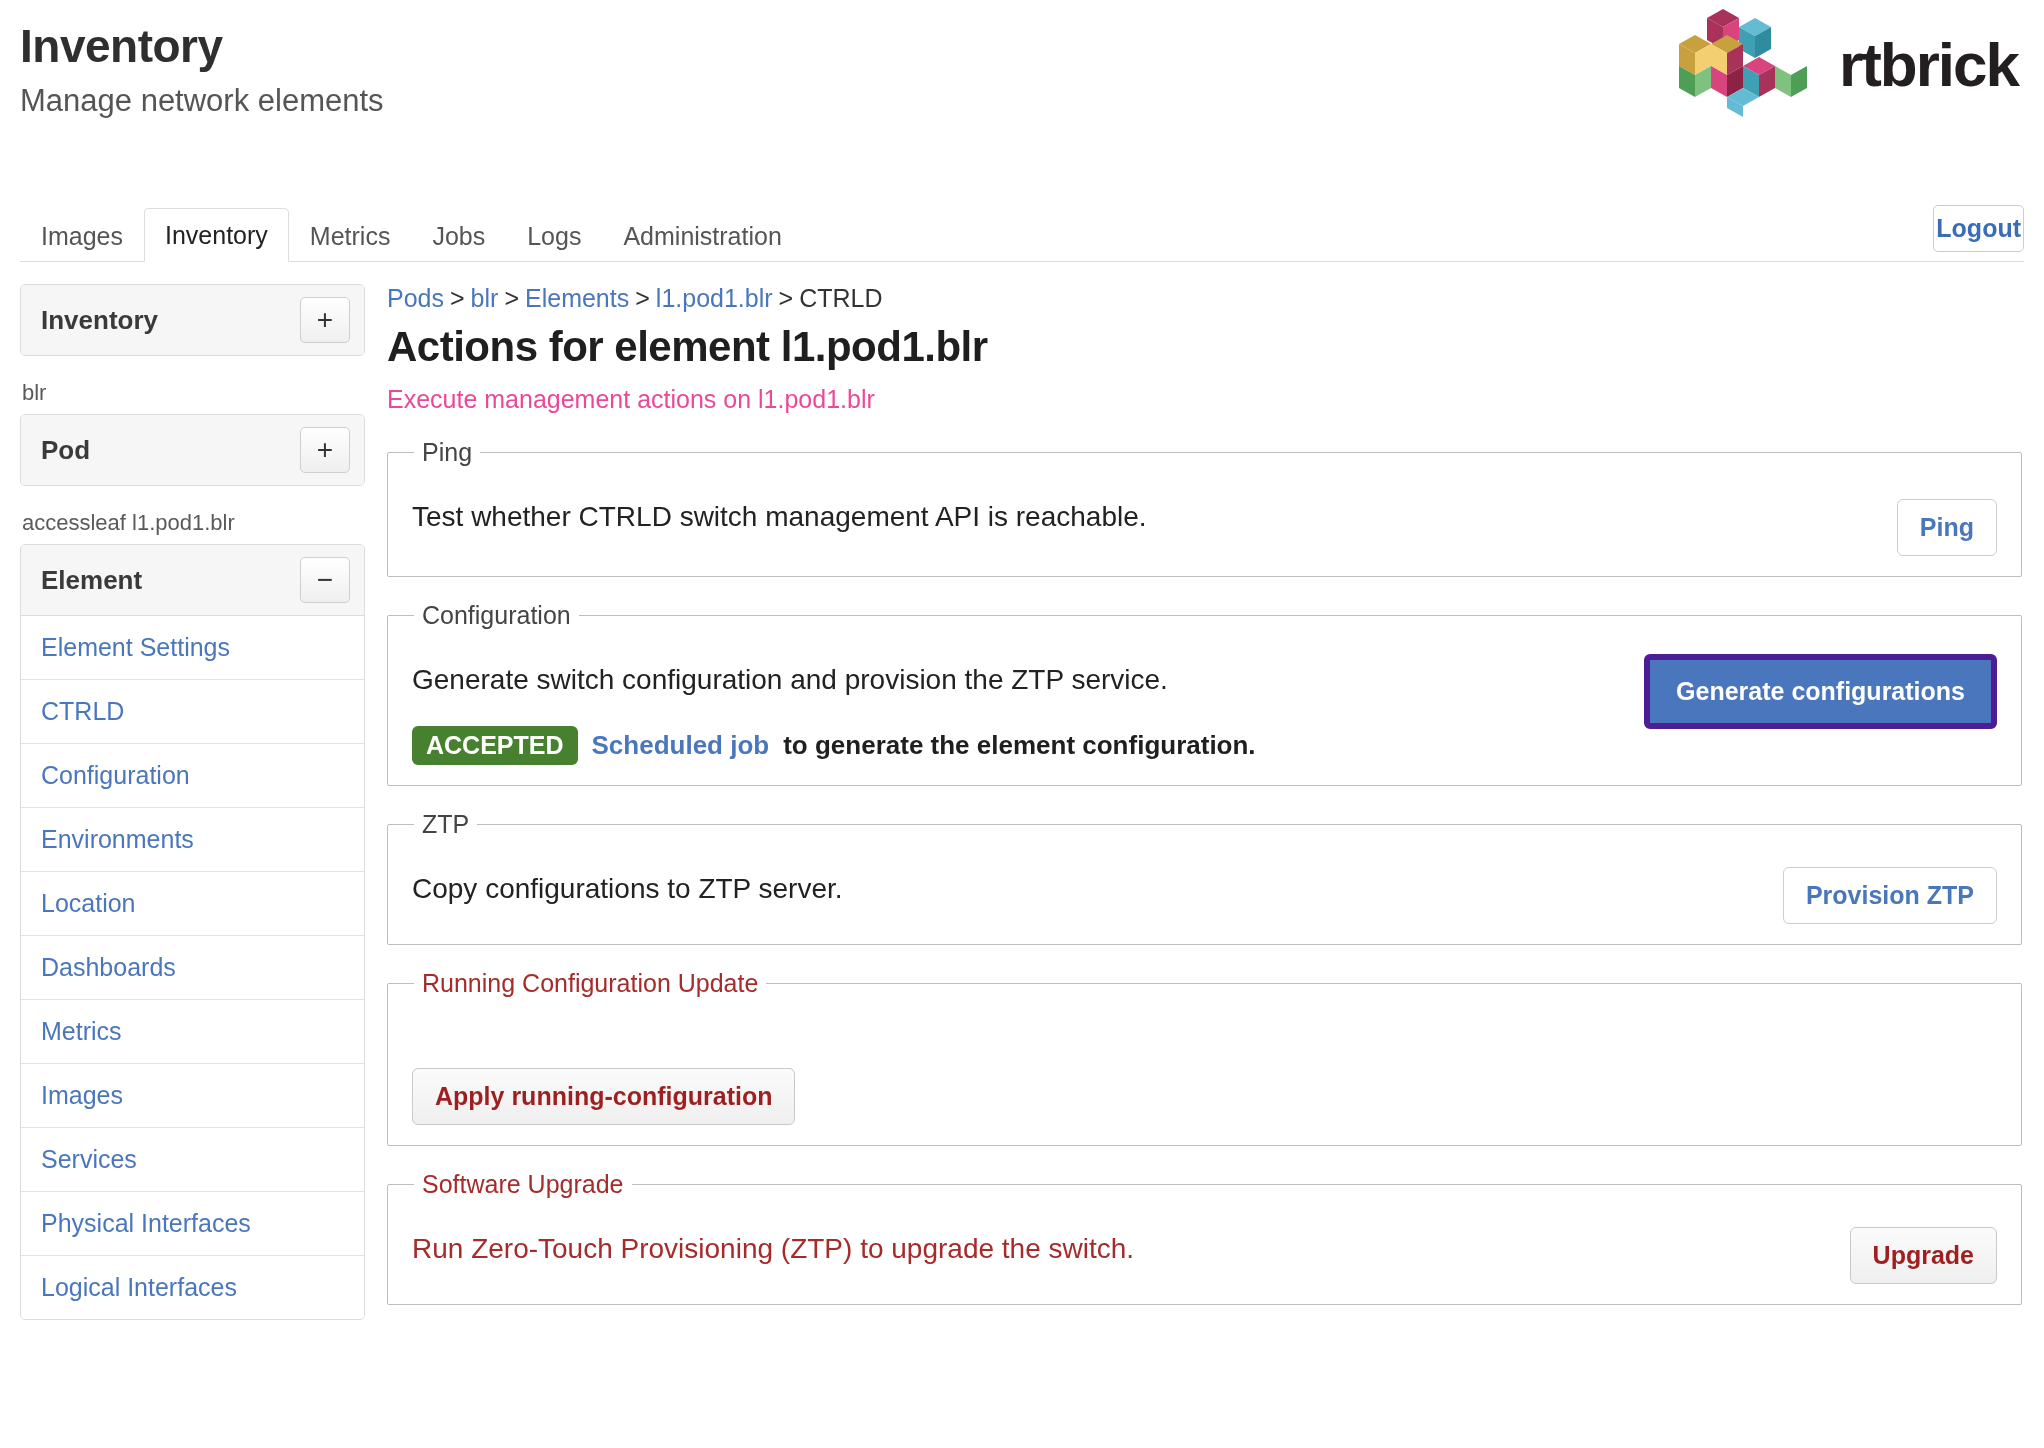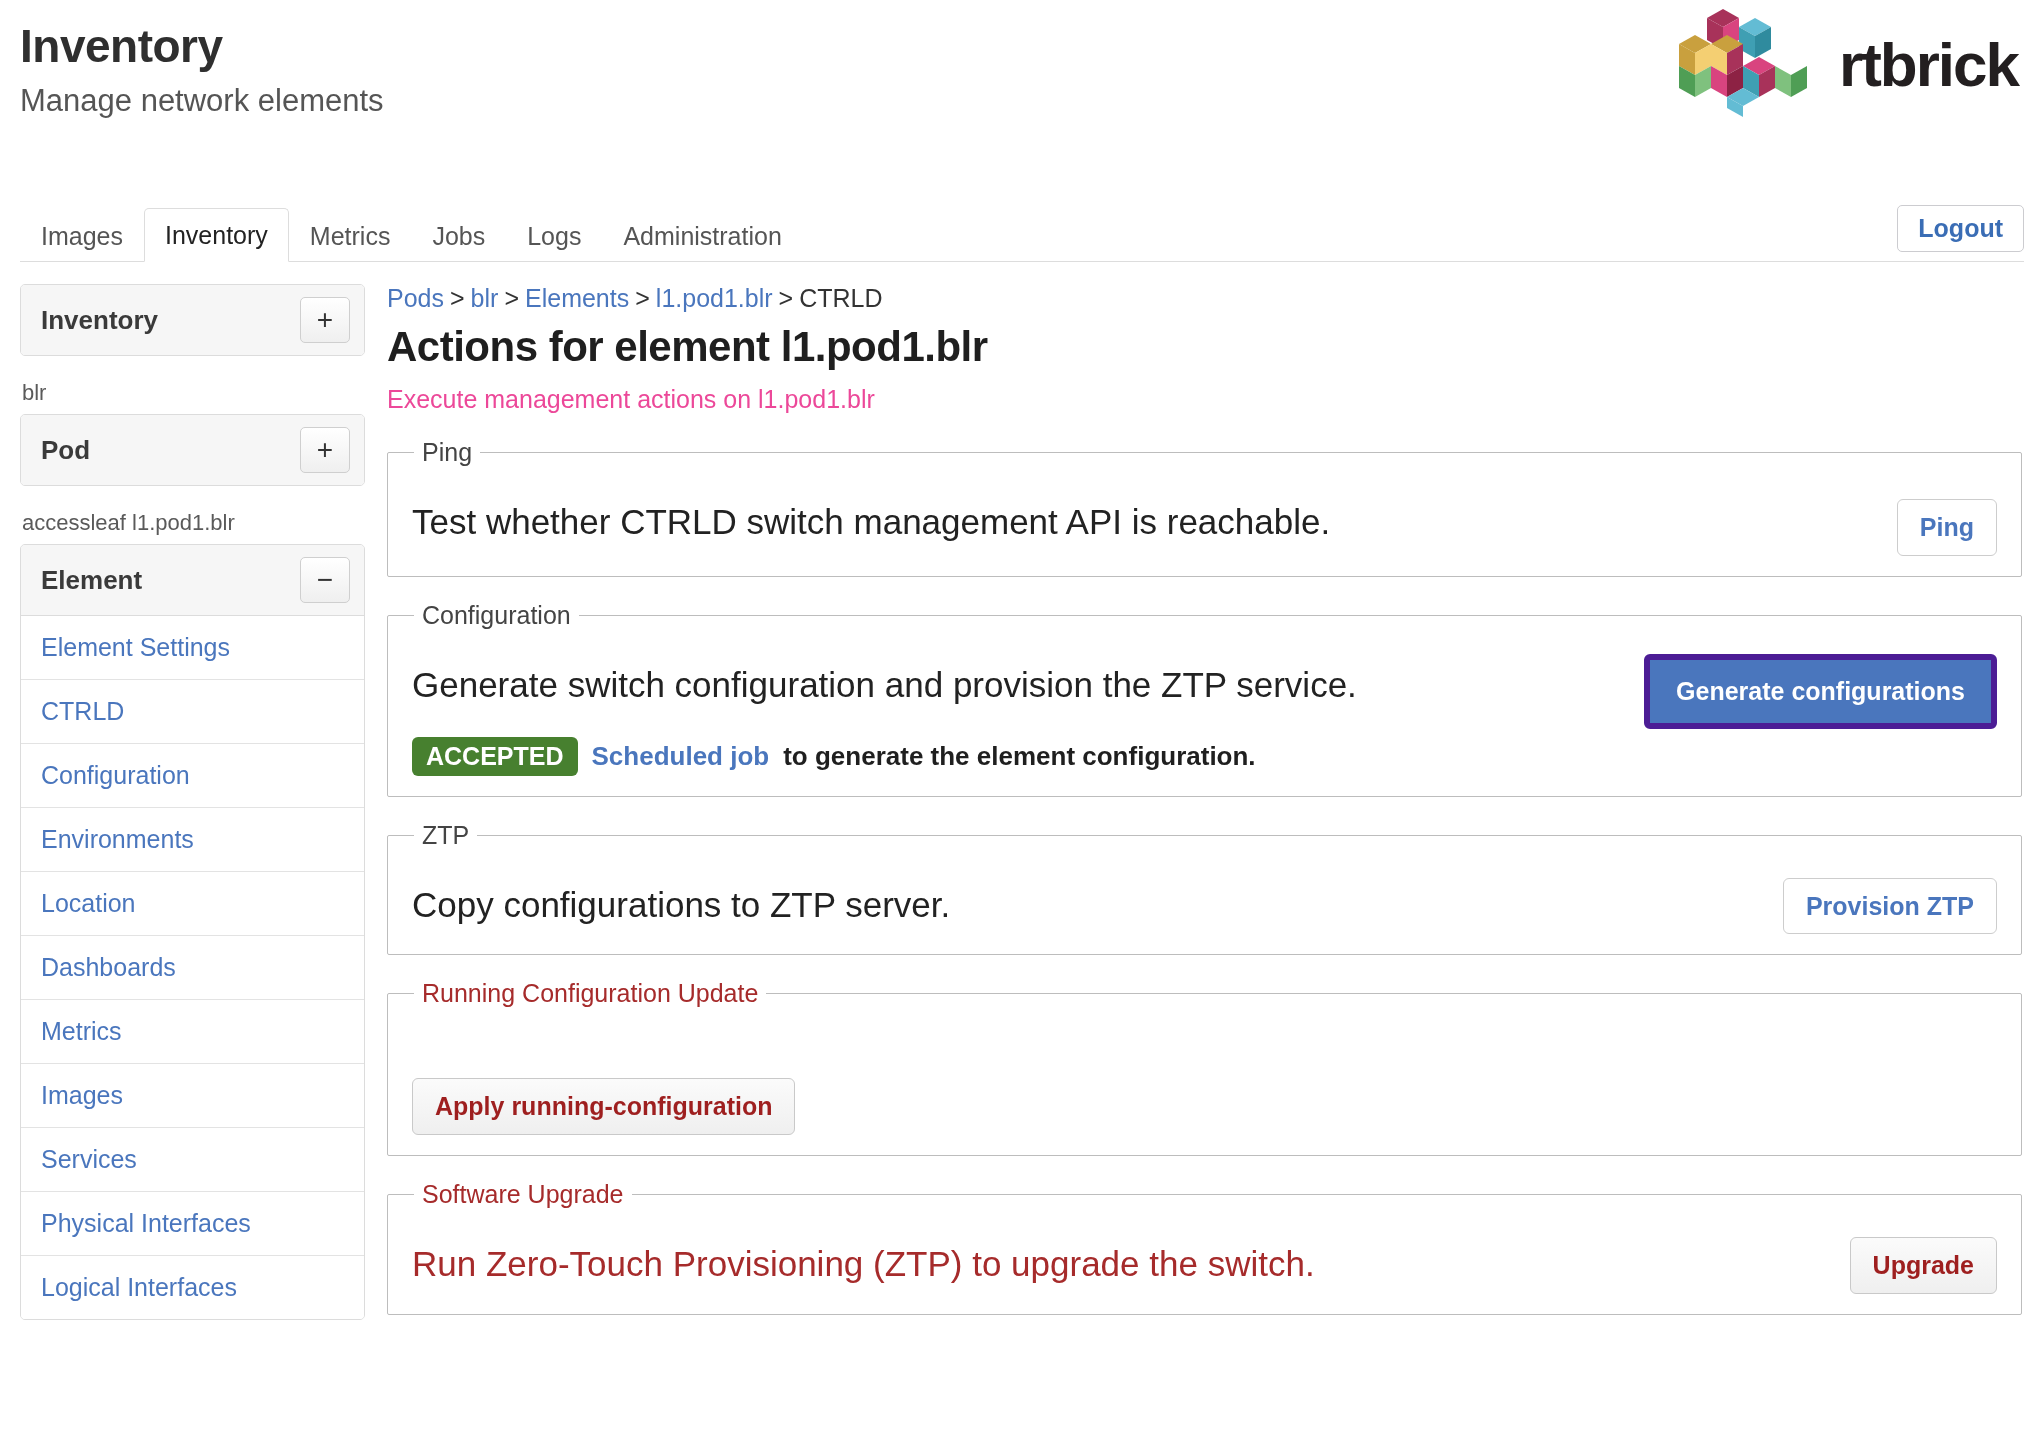--- a/index.html
+++ b/index.html
@@ -82,21 +82,21 @@
   .logout-btn {
     position: absolute;
     right: 0;
     bottom: 9px;
     border: 1px solid #ccccd0;
     border-radius: 5px;
     background: #ffffff;
     color: #3a6db5;
     font-weight: bold;
     font-size: 25px;
-    padding: 9px 20px;
+    padding: 9px 2px;
     line-height: 1.1;
     cursor: pointer;
     font-family: "Liberation Sans", sans-serif;
   }
 
   
   .body-wrap {
     display: flex;
     align-items: flex-start;
     padding: 22px 0 0 0;
@@ -213,21 +213,21 @@
   fieldset.section.danger > legend { color: #a62b2b; }
 
   .section-row {
     display: flex;
     align-items: flex-start;
     justify-content: space-between;
     gap: 24px;
   }
   .section-body { flex: 1 1 auto; min-width: 0; }
   .section-text {
-    font-size: 35px;
+    font-size: 28px;
     color: #222222;
     line-height: 1.45;
     margin: 16px 0 0 0;
   }
   .danger .section-text { color: #a62b2b; }
 
   .status-line {
     display: flex;
     align-items: center;
     gap: 14px;

